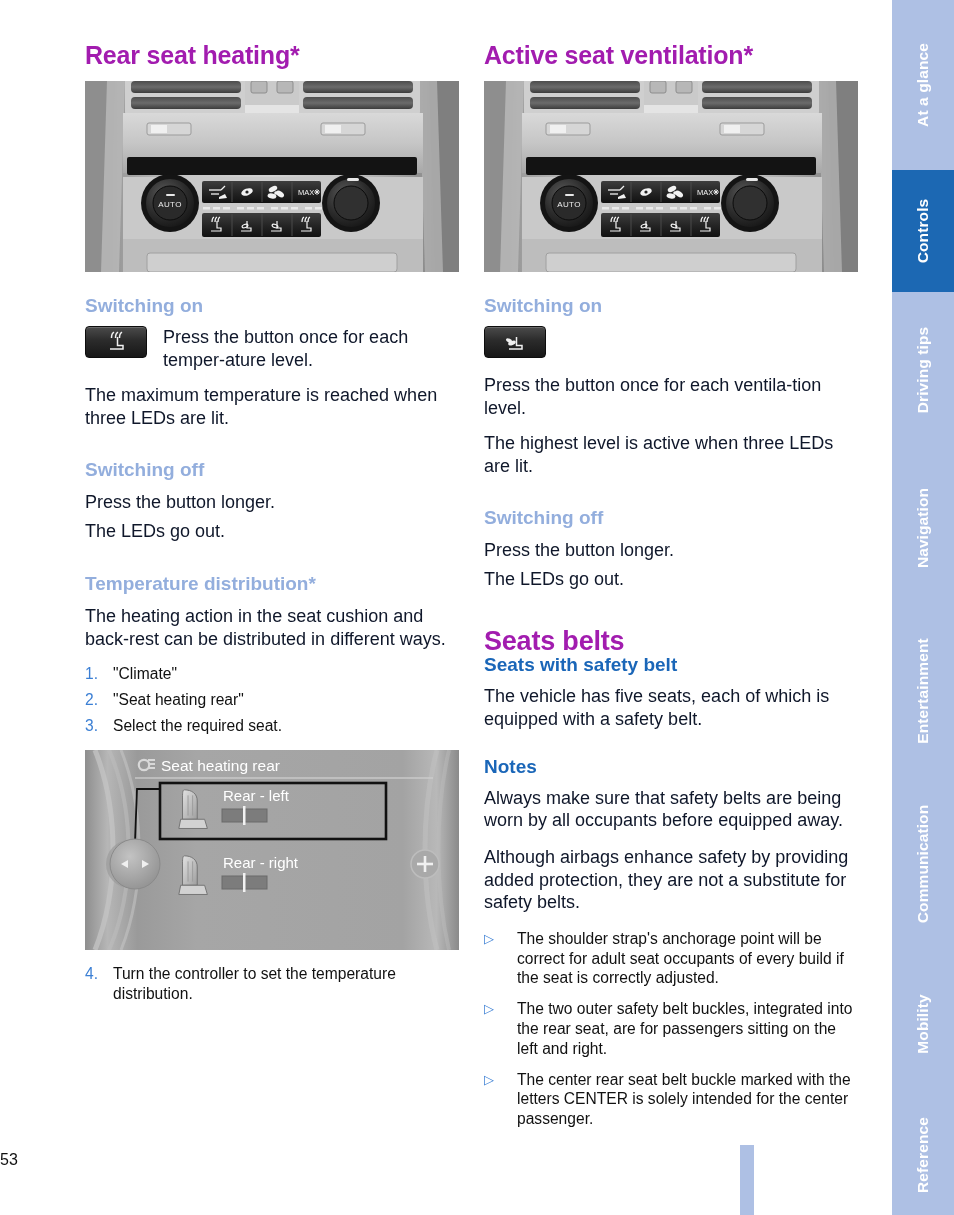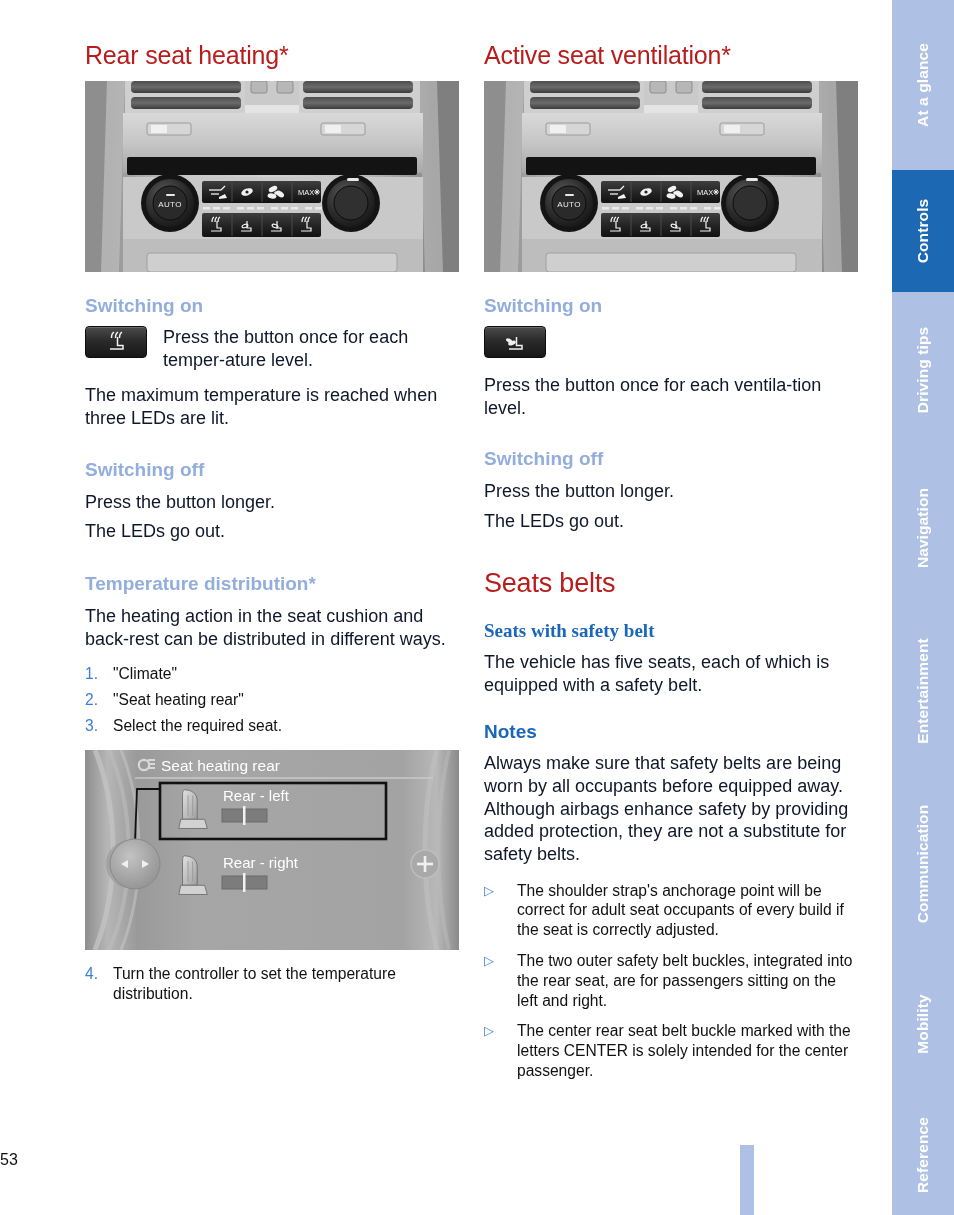--- a/index.html
+++ b/index.html
@@ -21,21 +21,21 @@
       white-space:nowrap;color:#ffffff;font-weight:bold;font-size:15.5px;
       letter-spacing:.1px;
   }
 
   
   .col{position:absolute;top:42px;width:374px;}
   .col-left{left:85px;}
   .col-right{left:484px;}
 
   h1.title{
-    font-size:25px;font-weight:normal;color:#b91c1c;margin:0 0 0 0;
+    font-size:25px;font-weight:bold;color:#a21caf;margin:0 0 0 0;
     line-height:1.05;letter-spacing:-.2px;
   }
   h2.sub{
     font-size:19px;font-weight:bold;color:#1a66b8;margin:0;
     line-height:1.1;
   }
   h3.light{
     font-size:19px;font-weight:bold;color:#93aedd;margin:0;
     line-height:1.1;
   }
@@ -526,33 +526,34 @@
           <g fill="#f0f0f0">
             <ellipse cx="27" cy="16" rx="4" ry="2.1" transform="rotate(-22 27 16)"></ellipse>
             <ellipse cx="24" cy="13.5" rx="3.2" ry="1.8" transform="rotate(25 24 13.5)"></ellipse>
             <circle cx="26" cy="15" r="1.3"></circle>
           </g>
         </svg>
       </span>
       <p class="body txt">Press the button once for each ventila-tion level.</p>
     </div>
 
+    <p class="body" style="margin-top:13px;">The highest level is active when three LEDs are lit.</p>
 
     <h3 class="light" style="margin-top:30px;">Switching off</h3>
     <p class="body" style="margin-top:10px;">Press the button longer.</p>
     <p class="body" style="margin-top:7px;">The LEDs go out.</p>
 
     <h1 class="title" style="margin-top:36px;font-size:27px;">Seats belts</h1>
 
-    <h2 class="sub" style="margin-top:24px;font-family:Liberation Serif, serif;">Seats with safety belt</h2>
+    <h2 class="sub" style="">Seats with safety belt</h2>
     <p class="body" style="margin-top:9px;">The vehicle has five seats, each of which is equipped with a safety belt.</p>
 
     <h2 class="sub" style="margin-top:26px;">Notes</h2>
     <p class="body" style="margin-top:9px;">Always make sure that safety belts are being worn by all occupants before equipped away.</p>
-    <p class="body" style="">Although airbags enhance safety by providing added protection, they are not a substitute for safety belts.</p>
+    <p class="body" style="margin-top:14px;">Although airbags enhance safety by providing added protection, they are not a substitute for safety belts.</p>
 
     <ul class="tri" style="margin-top:15px;">
       <li>
         <span class="bul">▷</span>
         <span class="btxt">The shoulder strap's anchorage point will be correct for adult seat occupants of every build if the seat is correctly adjusted.</span>
       </li>
       <li>
         <span class="bul">▷</span>
         <span class="btxt">The two outer safety belt buckles, integrated into the rear seat, are for passengers sitting on the left and right.</span>
       </li>

